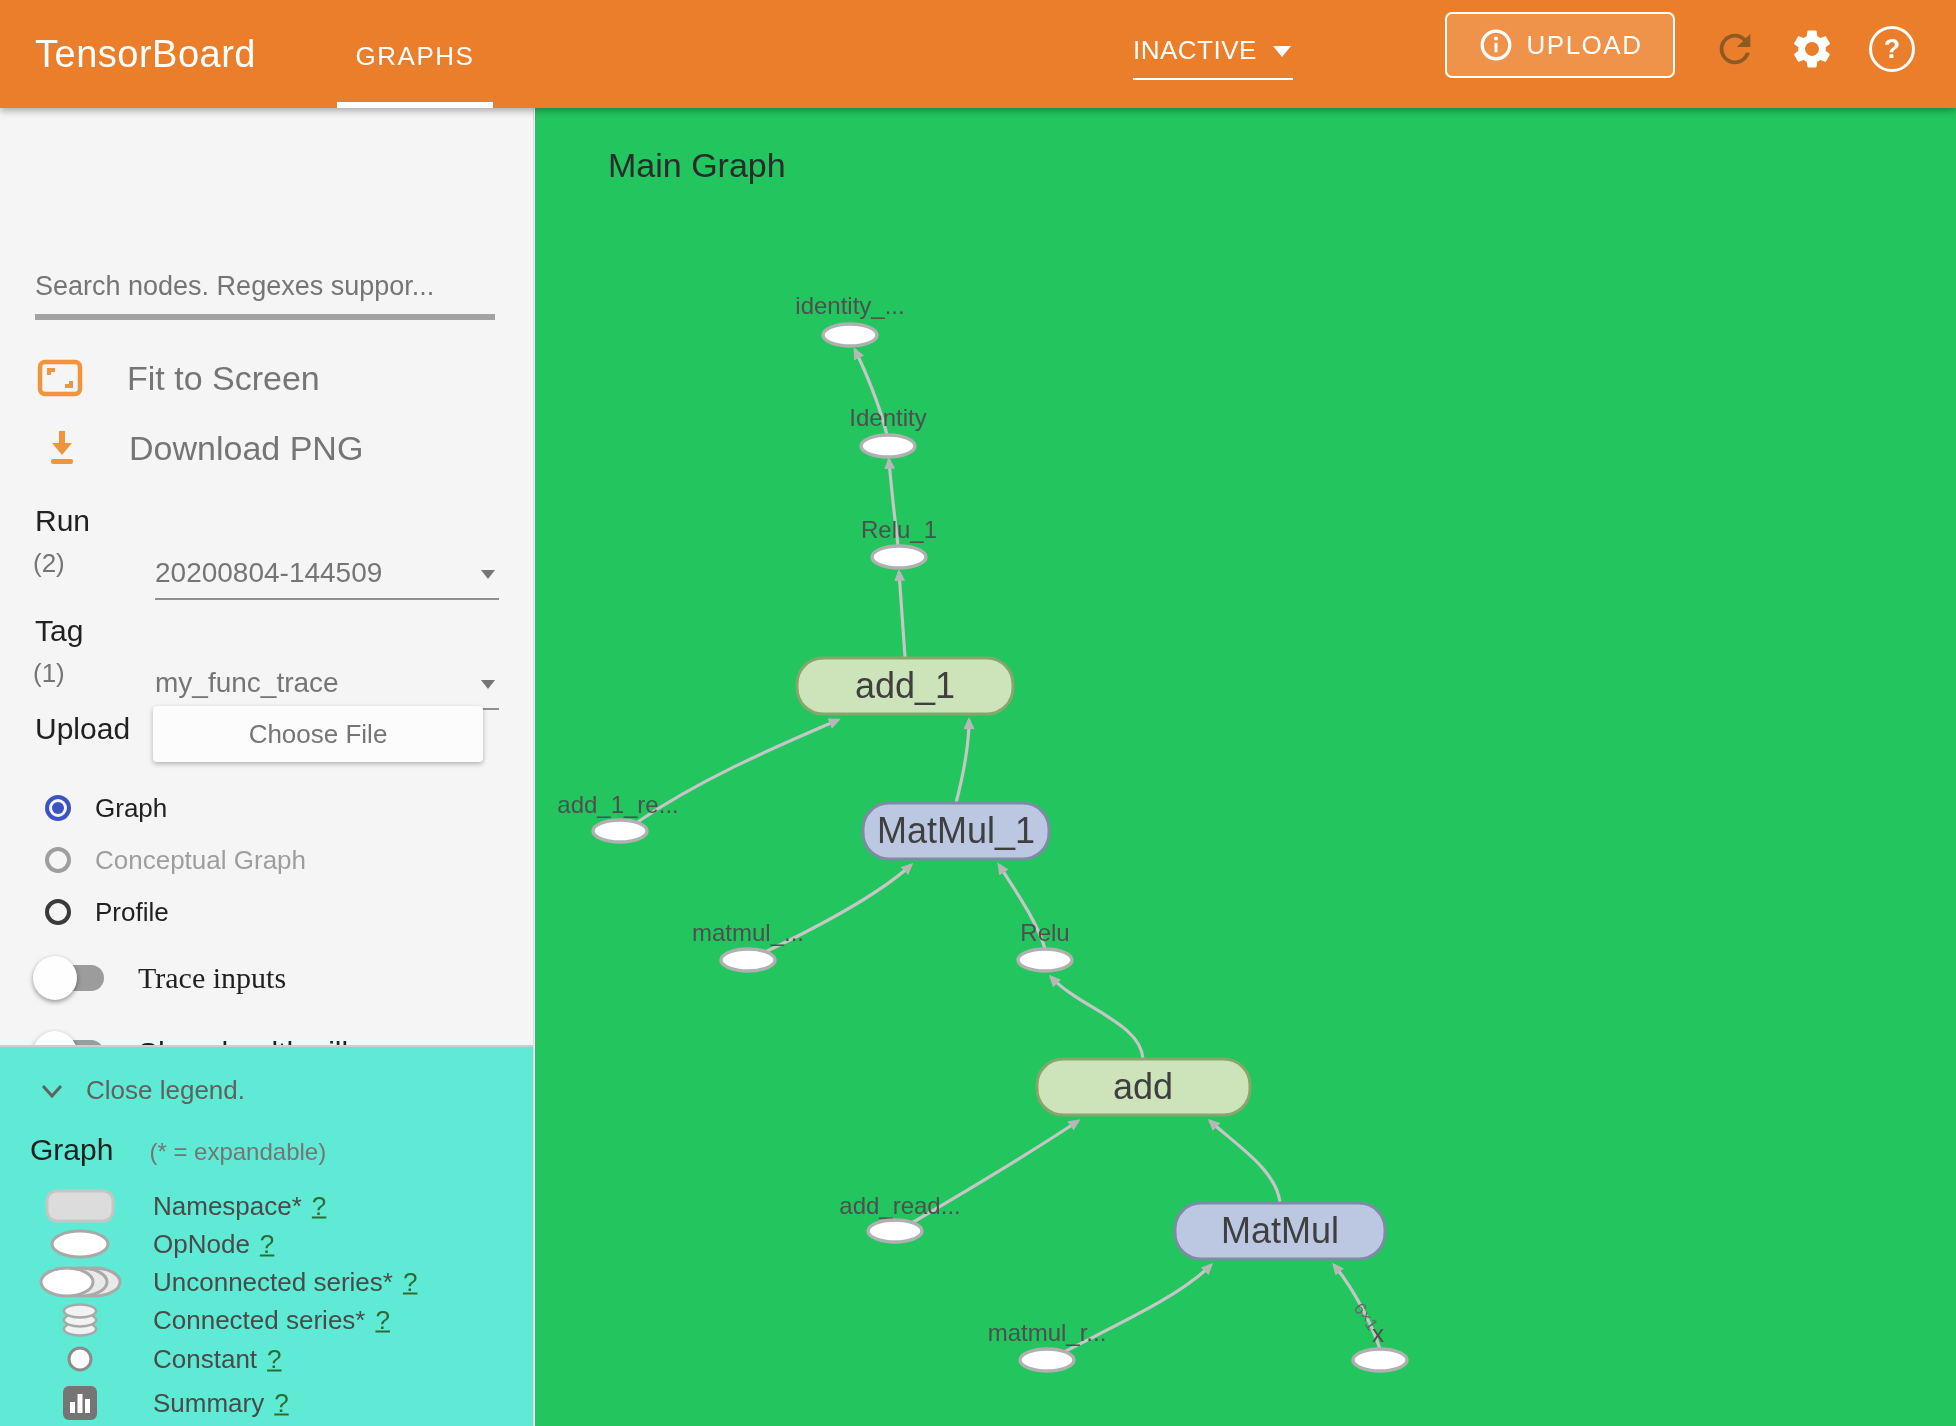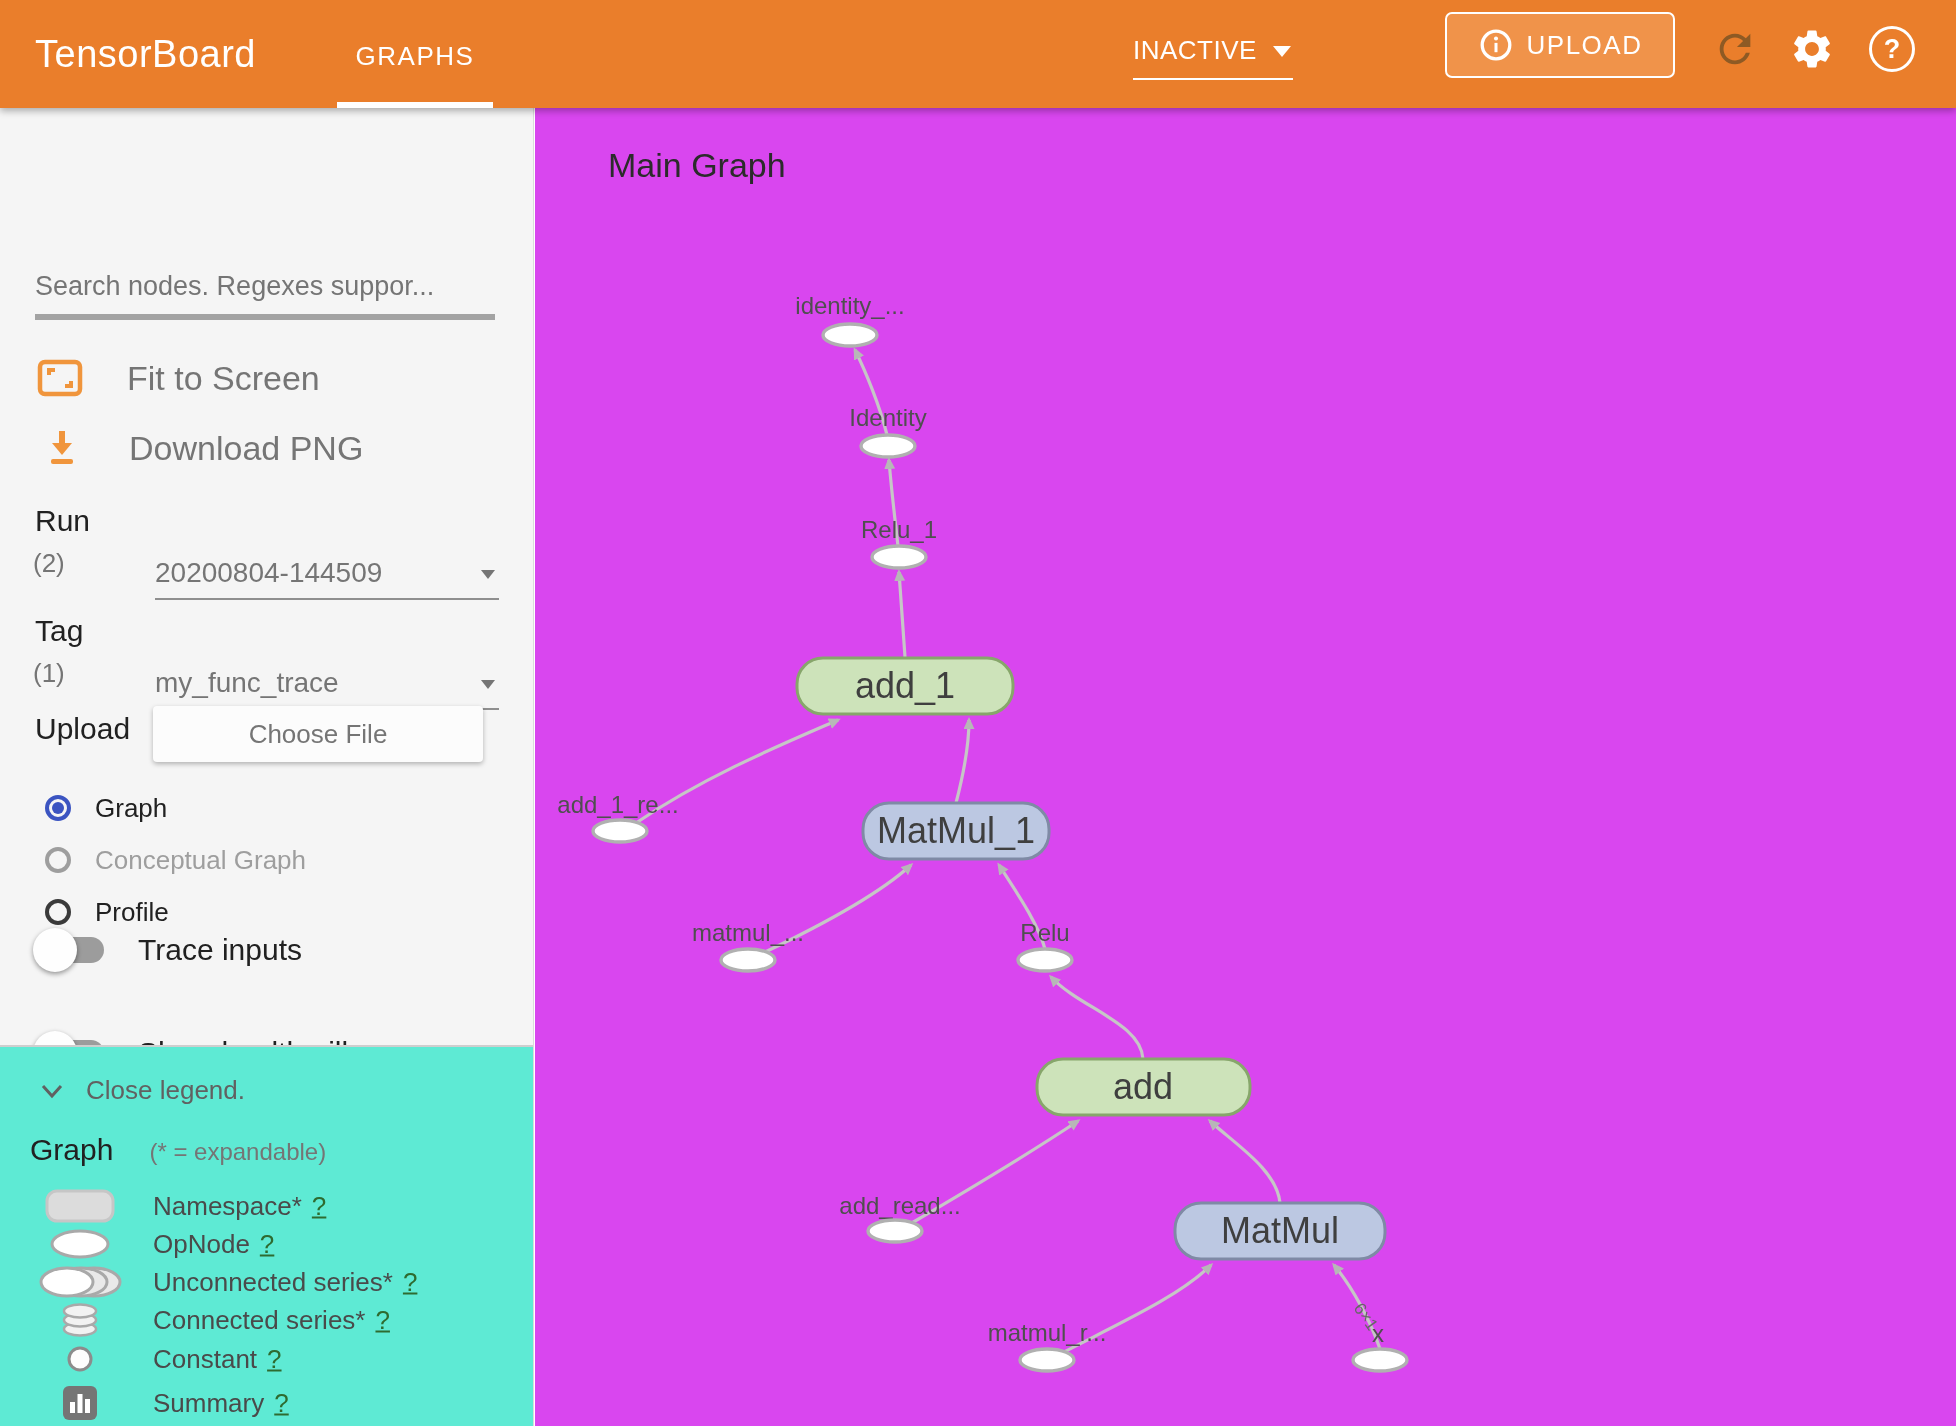--- a/index.html
+++ b/index.html
@@ -75,21 +75,21 @@
   .leg-title { font-size:30px; font-weight:500; color:#212121; }
   .leg-note { font-size:24px; color:#757575; }
   .leg-item { position:absolute; left:0; width:533px; height:38px; }
   .leg-icon { position:absolute; left:35px; top:50%; transform:translateY(-50%); width:90px;
               display:flex; justify-content:center; }
   .leg-text { position:absolute; left:153px; top:50%; transform:translateY(-50%);
               font-size:26px; color:#4a4a4a; white-space:nowrap; }
   .leg-text a { color:#2e6b30; text-decoration:underline; cursor:pointer; margin-left:10px; }
 
   
-  .main { position:absolute; left:535px; top:108px; width:1421px; height:1318px; background:#d946ef; }
+  .main { position:absolute; left:535px; top:108px; width:1421px; height:1318px; background:#22c55e; }
   .main-title { position:absolute; left:73px; top:38px; font-size:34px; color:#2b2b2b; }
   .graph-svg { position:absolute; left:0; top:0; }
   .node-label { font-size:24px; fill:#4f4f4f; }
   .box-label { font-size:36px; fill:#3f3f3f; }
   .edge { fill:none; stroke:#c6c6c6; stroke-width:3.2; }
   .op-ellipse { fill:#fff; stroke:#b0b0b0; stroke-width:3.4; }
   .edge-shape-label { font-size:17px; fill:#666; }
 </style>
 </head>
 <body>
@@ -171,21 +171,21 @@
   </div>
   <div class="radio-row" style="top:730px;">
     <span class="radio grey"></span>
     <span class="rl dim">Conceptual Graph</span>
   </div>
   <div class="radio-row" style="top:782px;">
     <span class="radio dark"></span>
     <span class="rl">Profile</span>
   </div>
 
-  <div class="toggle-row" style="top:818px;">
+  <div class="toggle-row" style="top:846px;font-family:Liberation Serif, serif;">
     <span class="track">
         <span class="knob"></span>
       </span>
     <span class="tl">Trace inputs</span>
   </div>
   <div class="toggle-row" style="top:921px;">
     <span class="track">
         <span class="knob"></span>
       </span>
     <span class="tl">Show health pills</span>

